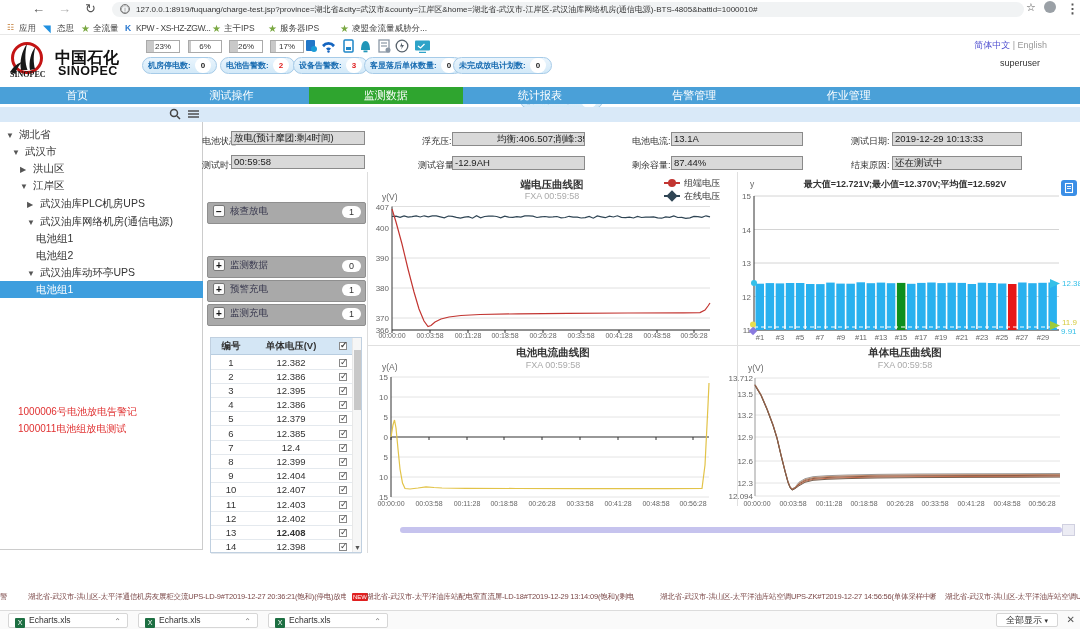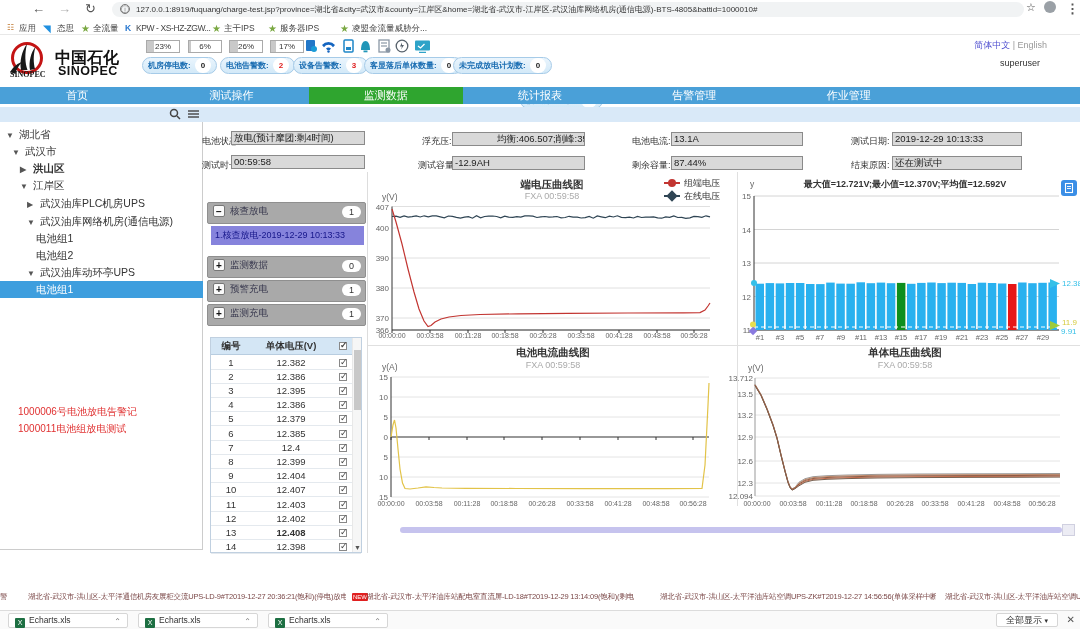--- a/index.html
+++ b/index.html
@@ -182,21 +182,21 @@
           <line x1="19" y1="3" x2="30" y2="3"></line>
           <line x1="19" y1="6" x2="30" y2="6"></line>
           <line x1="19" y1="9" x2="30" y2="9"></line>
         </g>
   </svg>
 </div>
 
 <div id="tree">
   <div class="trow" style="left:6px;top:4px;"><span class="arr">▼</span> 湖北省</div>
   <div class="trow" style="left:12px;top:21px;"><span class="arr">▼</span> 武汉市</div>
-  <div class="trow" style="left:20px;top:38px;font-weight:bold;"><span class="arr">▶</span> 洪山区</div>
+  <div class="trow" style="left:20px;top:38px;"><span class="arr">▶</span> 洪山区</div>
   <div class="trow" style="left:20px;top:55px;"><span class="arr">▼</span> 江岸区</div>
   <div class="trow" style="left:27px;top:73px;"><span class="arr">▶</span> 武汉油库PLC机房UPS</div>
   <div class="trow" style="left:27px;top:91px;"><span class="arr">▼</span> 武汉油库网络机房(通信电源)</div>
   <div class="trow" style="left:36px;top:108px;">电池组1</div>
   <div class="trow" style="left:36px;top:125px;">电池组2</div>
   <div class="trow" style="left:27px;top:142px;"><span class="arr">▼</span> 武汉油库动环亭UPS</div>
   <div class="tsel" style="top:159px;"><span style="margin-left:36px;">电池组1</span></div>
   <div class="redlink" style="top:283px;">1000006号电池放电告警记</div>
   <div class="redlink" style="top:300px;">1000011电池组放电测试</div>
 </div>
@@ -216,21 +216,20 @@
   <span class="flabel" style="left:214px;top:37px;">测试容量:</span>
   <div class="finput" style="left:248px;top:34px;width:133px;">-12.9AH</div>
   <span class="flabel" style="left:647px;top:37px;">结束原因:</span>
   <div class="finput" style="left:688px;top:34px;width:130px;">还在测试中</div>
   <span class="flabel" style="left:428px;top:37px;">剩余容量:</span>
   <div class="finput" style="left:467px;top:34px;width:132px;">87.44%</div>
 </div>
 
 <div id="midpanel">
   <div class="acc" style="top:30px;"><span class="pm">−</span>核查放电<span class="bdg">1</span></div>
-  <div id="mp-purple">1.核查放电-2019-12-29 10:13:33</div>
   <div class="acc" style="top:84px;"><span class="pm">+</span>监测数据<span class="bdg">0</span></div>
   <div class="acc" style="top:108px;"><span class="pm">+</span>预警充电<span class="bdg">1</span></div>
   <div class="acc" style="top:132px;"><span class="pm">+</span>监测充电<span class="bdg">1</span></div>
 </div>
 
 <div id="vtable">
   <div class="hd">
         <span class="c1" style="top:2px;">编号</span>
         <span class="c2" style="top:2px;">单体电压(V)</span>
         <span class="c3" style="top:2px;"><span class="chk"></span></span>

